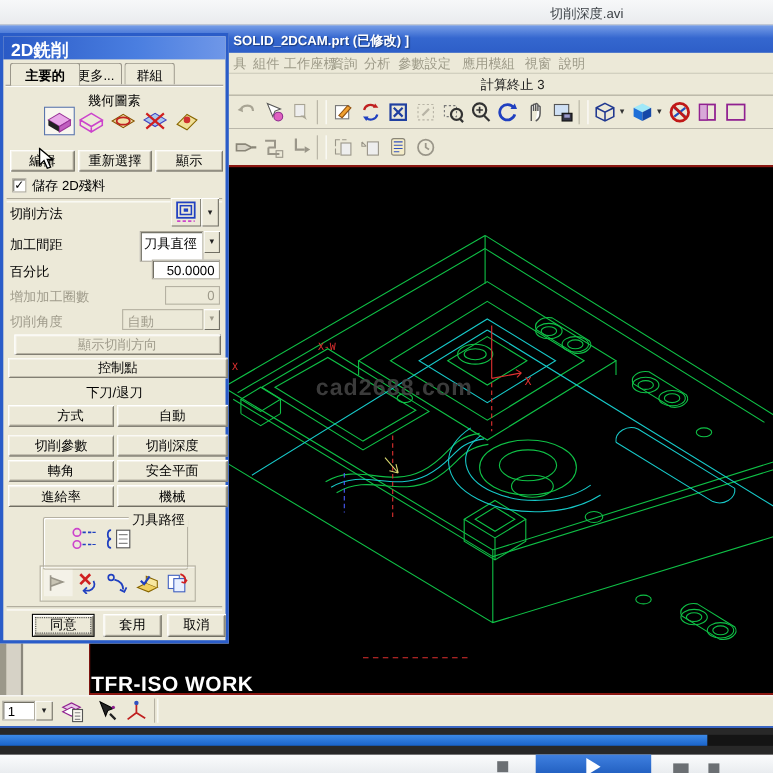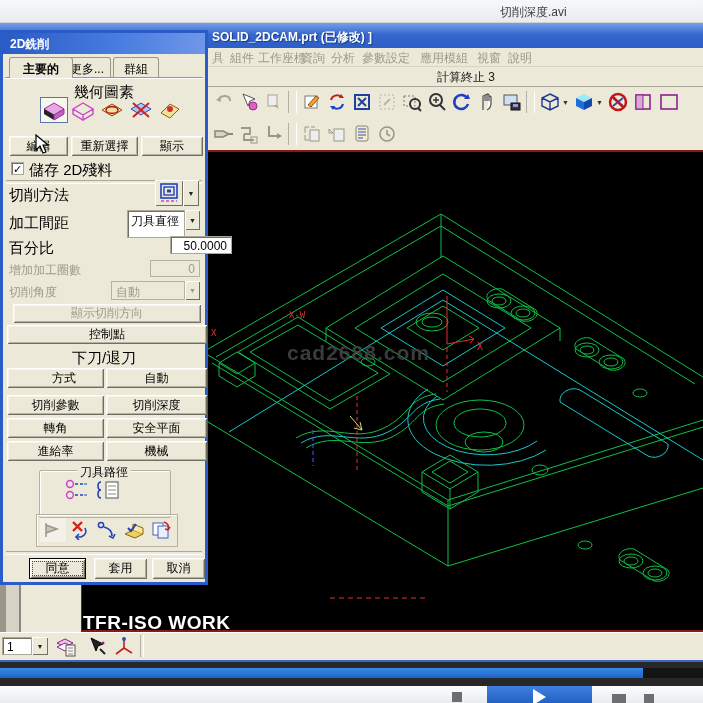--- a/index.html
+++ b/index.html
@@ -39,35 +39,35 @@
   #watermark{left:287px;top:341px;color:#424242;font-weight:bold;font-size:21px;letter-spacing:1px;opacity:.9;}
   #vpbottomline{left:81px;top:630px;width:622px;height:2px;background:#8c1812;}
   
   #statusbar{left:0;top:632px;width:703px;height:28px;background:#ece9d8;border-top:1px solid #fff;}
   #winedge{left:0;top:660px;width:703px;height:2px;background:#3a66c4;}
   .sunken{background:#fff;box-shadow:inset 1px 1px 0 #716f64,inset -1px -1px 0 #fff;border:1px solid #aca899;box-sizing:border-box;}
   .dropbtn{background:#ece9d8;box-shadow:inset 1px 1px 0 #fff,inset -1px -1px 0 #716f64;text-align:center;font-size:7px;color:#222;box-sizing:border-box;}
   
   #dialog{left:0;top:30px;width:208px;height:555px;background:#ece9d8;border:3px solid #2a5cc8;box-sizing:border-box;z-index:20;}
   #dlg-title{position:absolute;left:0;top:0;width:202px;height:21px;background:linear-gradient(90deg,#2a5ac6,#4a7ee0 60%,#6f97e8);}
-  #dlg-title span{position:absolute;left:7px;top:3px;color:#fff;font-weight:bold;font-size:12px;}
+  #dlg-title span{position:absolute;left:7px;top:3px;color:#fff;font-weight:bold;font-size:16px;}
   .tab{position:absolute;top:24px;height:20px;background:#ece9d8;border:1px solid #9a968a;border-bottom:none;border-radius:3px 3px 0 0;text-align:center;padding-top:3px;box-sizing:border-box;font-size:12px;}
   #tabline{position:absolute;left:2px;top:44px;width:198px;height:1px;background:#fff;border-top:1px solid #9a968a;}
-  .lbl{position:absolute;color:#000;font-size:15px;}
+  .lbl{position:absolute;color:#000;font-size:12px;}
   .glbl{position:absolute;color:#9f9b8b;font-size:12px;}
   .btn{position:absolute;background:#ece9d8;box-shadow:inset 1px 1px 0 #fff,inset -1px -1px 0 #716f64,inset 2px 2px 0 #f5f3ea,inset -2px -2px 0 #b5b1a2;
        text-align:center;font-size:12px;color:#000;box-sizing:border-box;display:flex;align-items:center;justify-content:center;}
   .btn.gray{color:#9f9b8b;}
   .btn.focused{border:1px solid #000;outline:1px dotted #444;outline-offset:-4px;}
   .seph{position:absolute;left:3px;width:196px;height:2px;border-top:1px solid #aca899;border-bottom:1px solid #fff;}
   .icocell{position:absolute;width:28px;height:26px;display:flex;align-items:center;justify-content:center;}
   .icocell.sel{background:#f8f6ef;border:1px solid #5a76ac;box-sizing:border-box;}
   #dlg-iconpanel{position:absolute;left:33px;top:481px;width:140px;height:31px;border:1px solid #b5b1a2;box-shadow:inset 1px 1px 0 #fff;}
   #tp-group{position:absolute;left:36px;top:437px;width:130px;height:46px;border:1px solid #b5b1a2;border-radius:2px;box-shadow:inset 1px 1px 0 #fff;}
-  #tp-legend{position:absolute;left:0;top:431px;width:202px;text-align:center;font-size:12px;background:transparent;}
+  #tp-legend{position:absolute;left:0;top:431px;width:202px;text-align:center;font-size:12px;background:transparent;padding-left:40px;}
   #tp-legend span{background:#ece9d8;padding:0 3px;}
   #cursor{left:34px;top:134px;z-index:50;}
   .fieldtxt{position:absolute;font-size:12px;text-align:right;}
 </style>
 </head>
 <body>
 
 <div class="abs" id="titlebar">
   <span>SOLID_2DCAM.prt (已修改) ]</span>
 </div>
@@ -415,21 +415,21 @@
   </div>
   <div class="abs dropbtn" style="left:180px;top:147px;width:16px;height:26px;padding-top:10px;">▼</div>
 
   <div class="lbl" style="left:6px;top:181px;">加工間距</div>
   <div class="abs sunken" style="left:124px;top:177px;width:58px;height:28px;">
     <span class="abs" style="left:3px;top:2px;">刀具直徑</span>
   </div>
   <div class="abs dropbtn" style="left:182px;top:177px;width:15px;height:20px;padding-top:7px;">▼</div>
 
   <div class="lbl" style="left:6px;top:206px;text-align:center;">百分比</div>
-  <div class="abs sunken" style="left:135px;top:203px;width:62px;height:18px;margin-left:32px;">
+  <div class="abs sunken" style="left:135px;top:203px;width:62px;height:18px;">
     <span class="fieldtxt" style="right:4px;top:2px;color:#000;">50.0000</span>
   </div>
 
   <div class="glbl" style="left:6px;top:229px;">增加加工圈數</div>
   <div class="abs" style="left:147px;top:227px;width:50px;height:17px;border:1px solid #b5b1a2;background:#ece9d8;box-sizing:border-box;">
     <span class="fieldtxt" style="right:4px;top:1px;color:#9f9b8b;">0</span>
   </div>
 
   <div class="glbl" style="left:6px;top:251px;">切削角度</div>
   <div class="abs" style="left:108px;top:248px;width:74px;height:19px;border:1px solid #b5b1a2;background:#ece9d8;box-sizing:border-box;">

